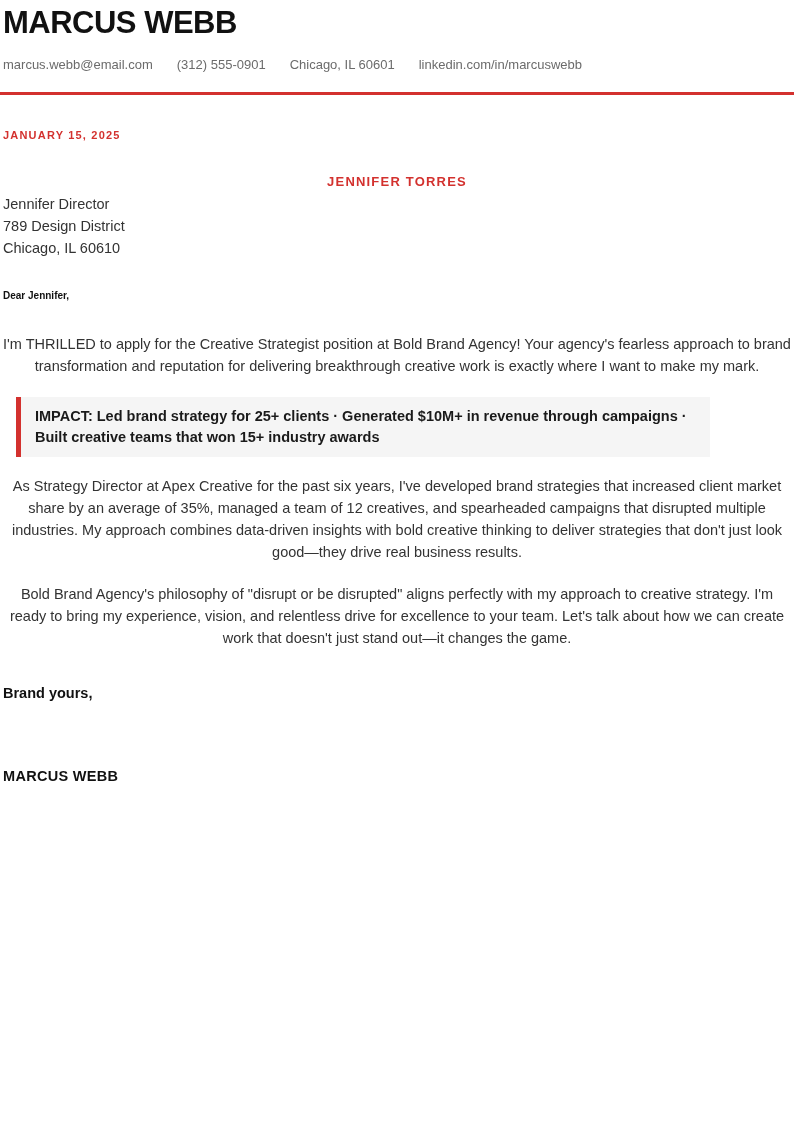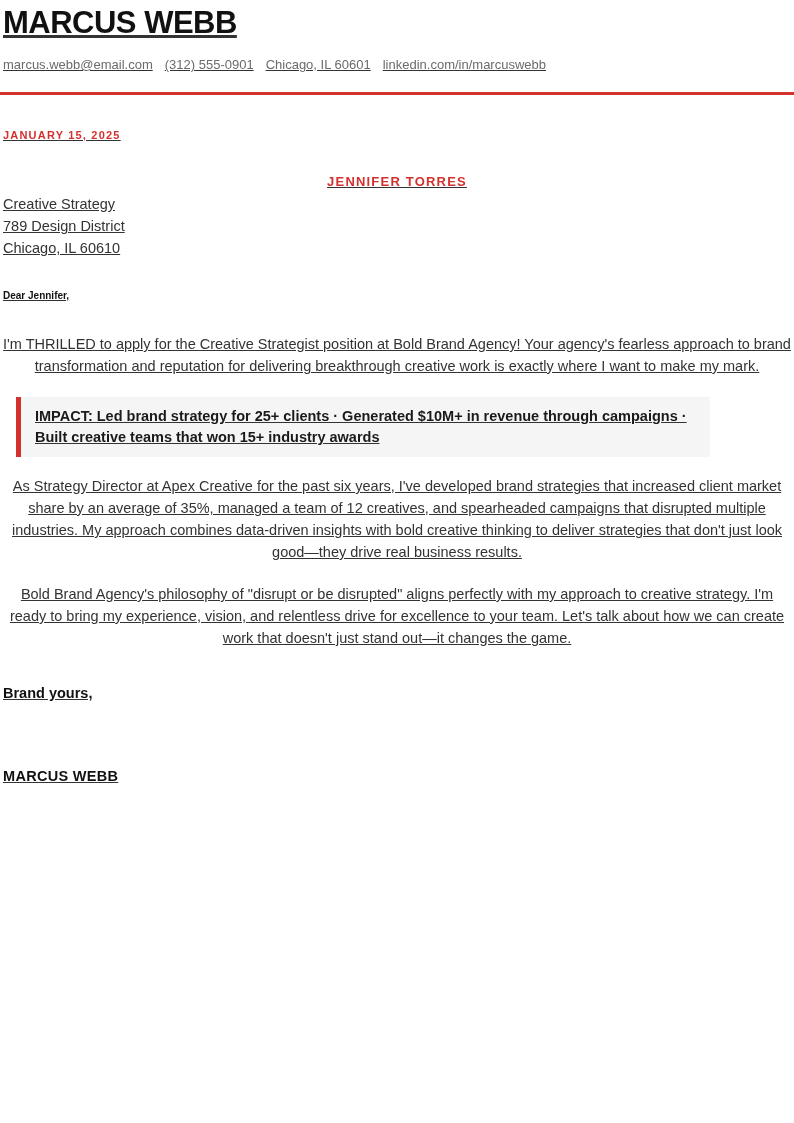--- a/index.html
+++ b/index.html
@@ -18,35 +18,34 @@
     width: 794px;
     height: 1123px;
     font-family: "Liberation Sans", "DejaVu Sans", sans-serif;
     color: var(--body-text);
     overflow: hidden;
   }
   .page {
     width: 794px;
     height: 1123px;
     padding-top: 6px;
-    text-decoration: underline;
   }
   .pad { padding-left: 3px; padding-right: 3px; }
 
   .sender-name {
     font-size: 31px;
     font-weight: 700;
     letter-spacing: -0.5px;
     color: var(--heading-text);
     line-height: 34px;
   }
   .contact-bar {
     margin-top: 17px;
     display: flex;
-    gap: 12px;
+    gap: 24px;
     font-size: 13px;
     color: var(--muted-text);
     line-height: 16px;
   }
   .header-rule {
     margin-top: 19px;
     height: 3px;
     width: 794px;
     background: var(--accent);
   }
@@ -141,21 +140,21 @@
     </div>
     <div class="header-rule"></div>
   </header>
 
   <main>
     <div class="date-line pad">JANUARY 15, 2025</div>
 
     <div>
       <div class="recipient-name pad">JENNIFER TORRES</div>
       <div class="recipient-details pad">
-        <div>Creative Strategy</div>
+        <div>Jennifer Director</div>
         <div>789 Design District</div>
         <div>Chicago, IL 60610</div>
       </div>
     </div>
 
     <div class="salutation pad">Dear Jennifer,</div>
 
     <p class="para pad">I'm THRILLED to apply for the Creative Strategist position at Bold Brand Agency! Your agency's fearless approach to brand transformation and reputation for delivering breakthrough creative work is exactly where I want to make my mark.</p>
 
     <div class="impact-box">

